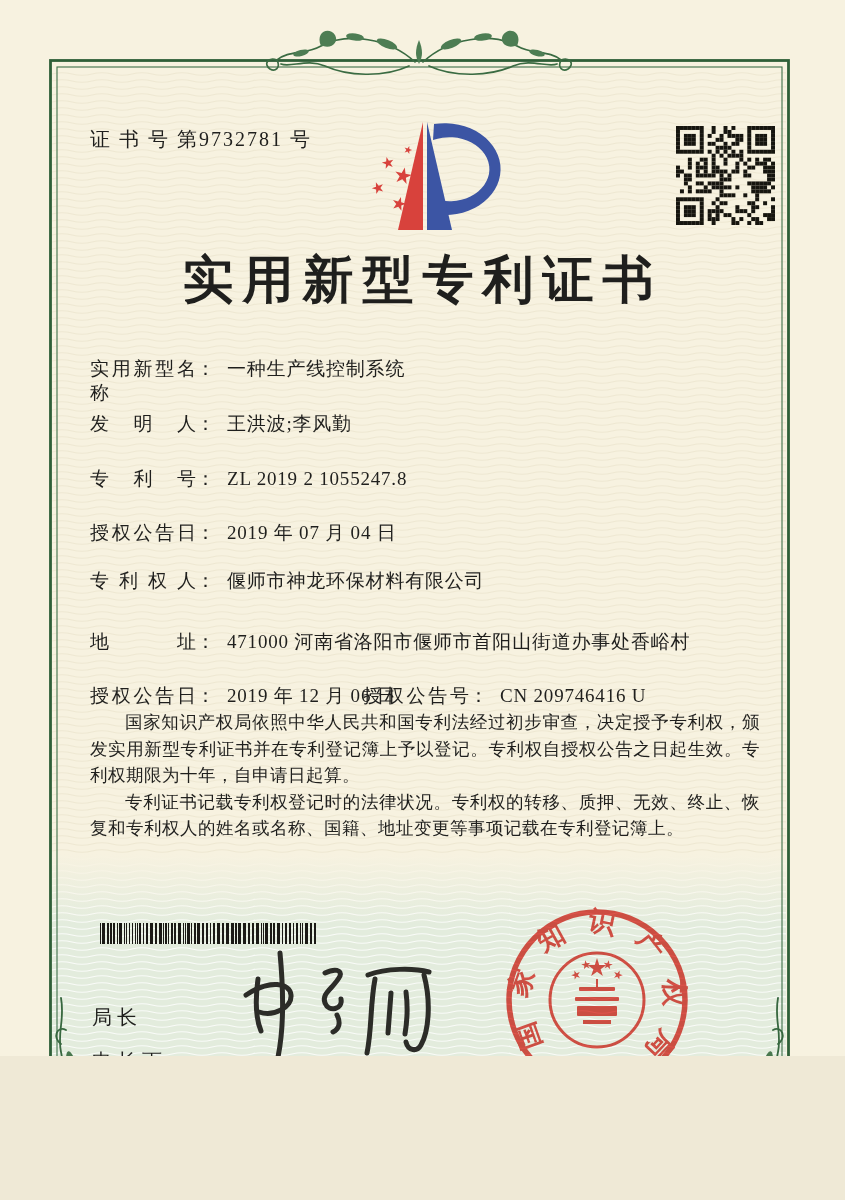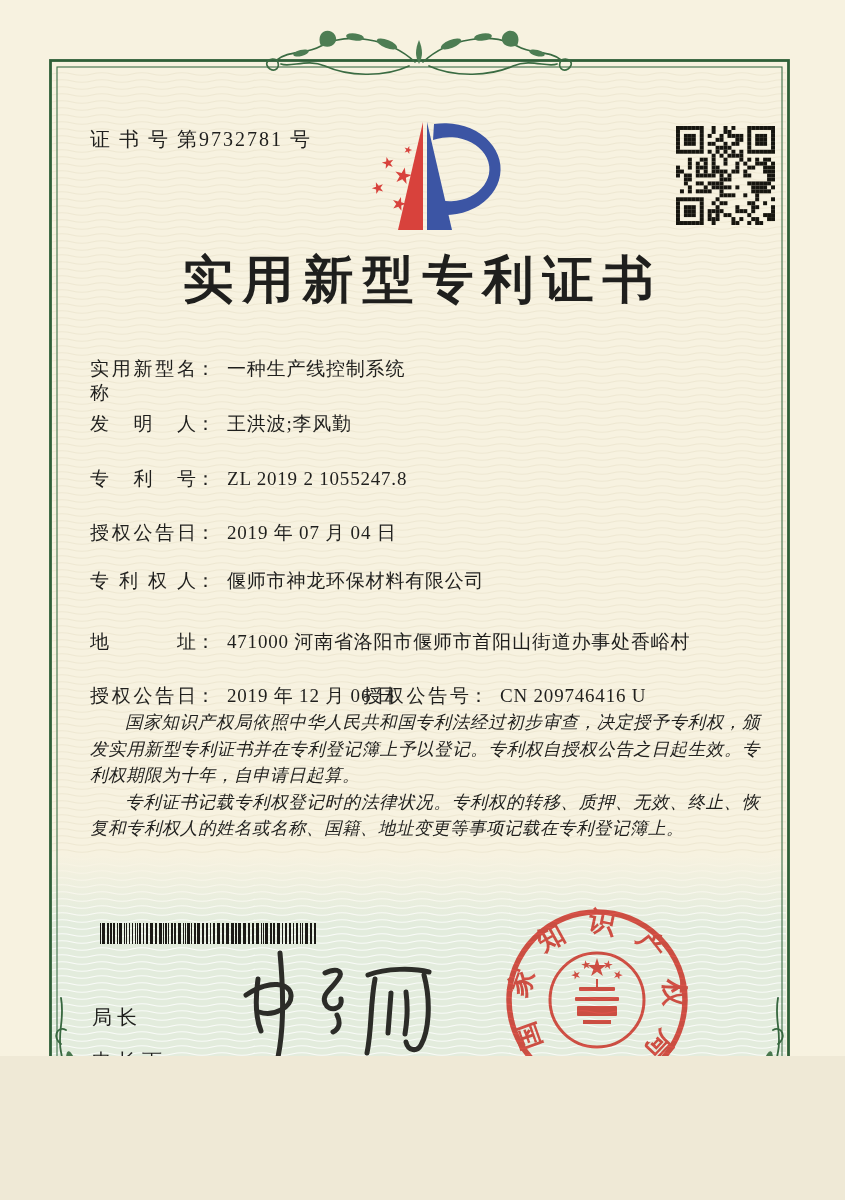--- a/index.html
+++ b/index.html
@@ -46,21 +46,21 @@
   .lbl{
     display:inline-block;width:106px;
     text-align:justify;text-align-last:justify;
     vertical-align:top;
   }
   .colon{display:inline-block;margin-right:12px;vertical-align:top;}
   .val{white-space:nowrap;letter-spacing:.8px;vertical-align:top;}
   .pair2{position:absolute;left:273px;top:0;white-space:nowrap;}
   .paras{
     position:absolute;left:90px;top:709px;width:670px;
-    font-size:17.5px;line-height:26.5px;text-align:justify;font-style:italic;
+    font-size:17.5px;line-height:26.5px;text-align:justify;
   }
   .paras p{margin:0;text-indent:2em;letter-spacing:.5px;}
   .barcode{position:absolute;left:100px;top:923px;}
   .director{
     position:absolute;left:92px;top:992px;
     font-size:20px;letter-spacing:5px;margin-top:12px;
   }
   .director div{margin-bottom:17px;}
   .signature{position:absolute;left:228px;top:943px;}
   .seal{position:absolute;left:500px;top:903px;opacity:.92;mix-blend-mode:multiply;}

